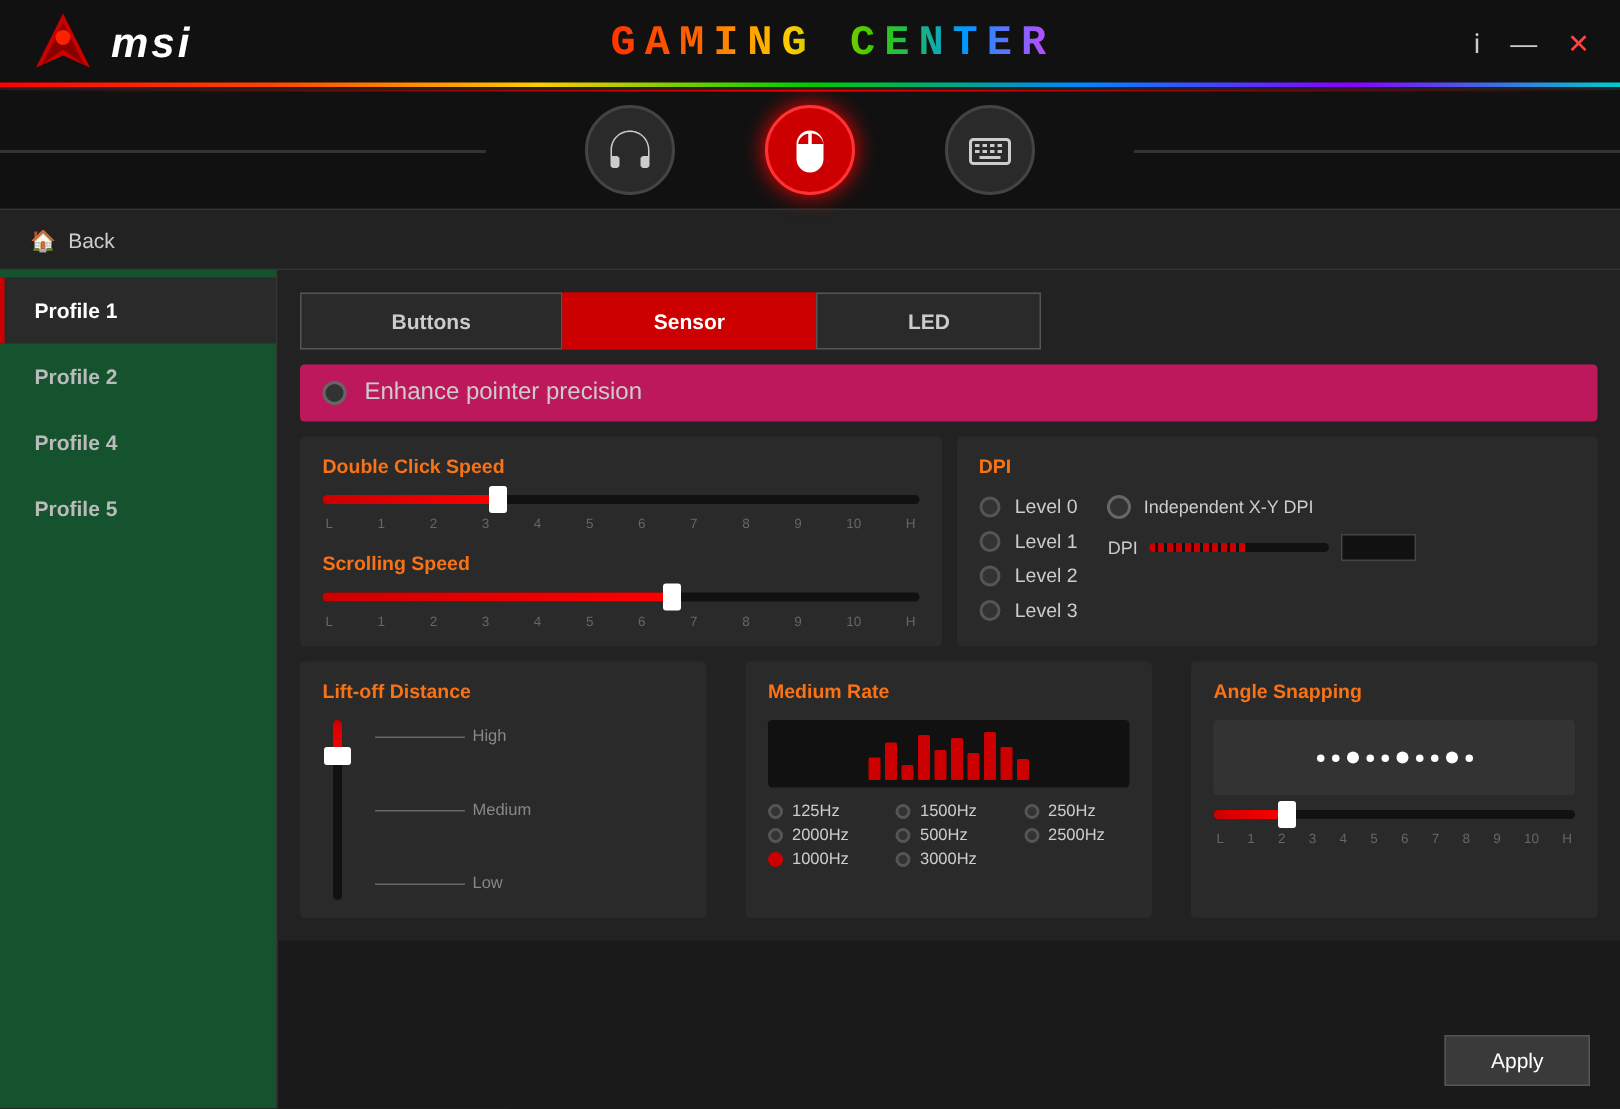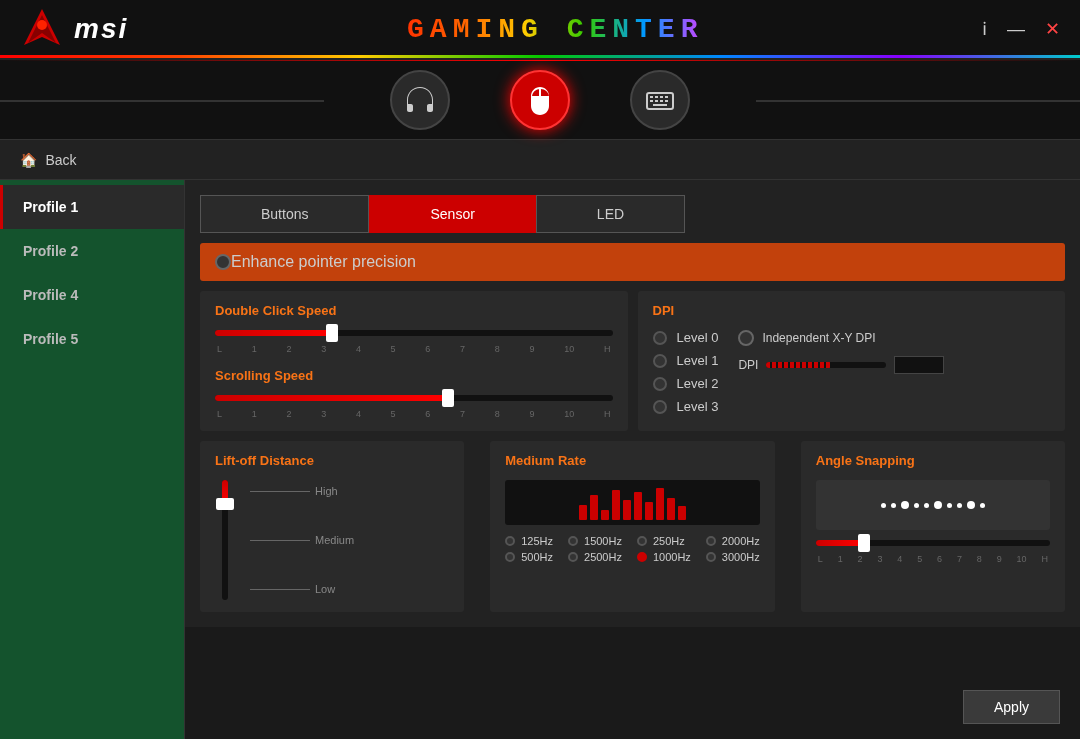--- a/index.html
+++ b/index.html
@@ -186,33 +186,34 @@
       display: flex;
       gap: 0;
     }
     .tab-btn {
       padding: 10px 60px;
       border: 1px solid #555;
       background: #2a2a2a;
       color: #ccc;
       cursor: pointer;
       font-size: 14px;
-      font-weight: normal;
+      font-weight: bold;
     }
     .tab-btn.active {
       background: #cc0000;
       color: white;
       border-color: #cc0000;
     }
 
     
     .enhance-row {
       display: flex;
       align-items: center;
-      background: #c2410c;
+      gap: 12px;
+      background: #be185d;
       padding: 10px 15px;
       border-radius: 3px;
     }
     .radio-dot {
       width: 16px;
       height: 16px;
       border-radius: 50%;
       border: 2px solid #666;
       background: #333;
       cursor: pointer;
@@ -352,21 +353,21 @@
       align-items: flex-end;
       height: 35px;
     }
     .polling-bar {
       width: 8px;
       background: #cc0000;
       border-radius: 1px;
     }
     .polling-grid {
       display: grid;
-      grid-template-columns: 1fr 1fr 1fr 1fr;
+      grid-template-columns: 1fr 1fr 1fr;
       gap: 4px 15px;
       font-size: 11px;
     }
     .polling-option {
       display: flex;
       align-items: center;
       gap: 6px;
     }
     .poll-dot {
       width: 10px;

